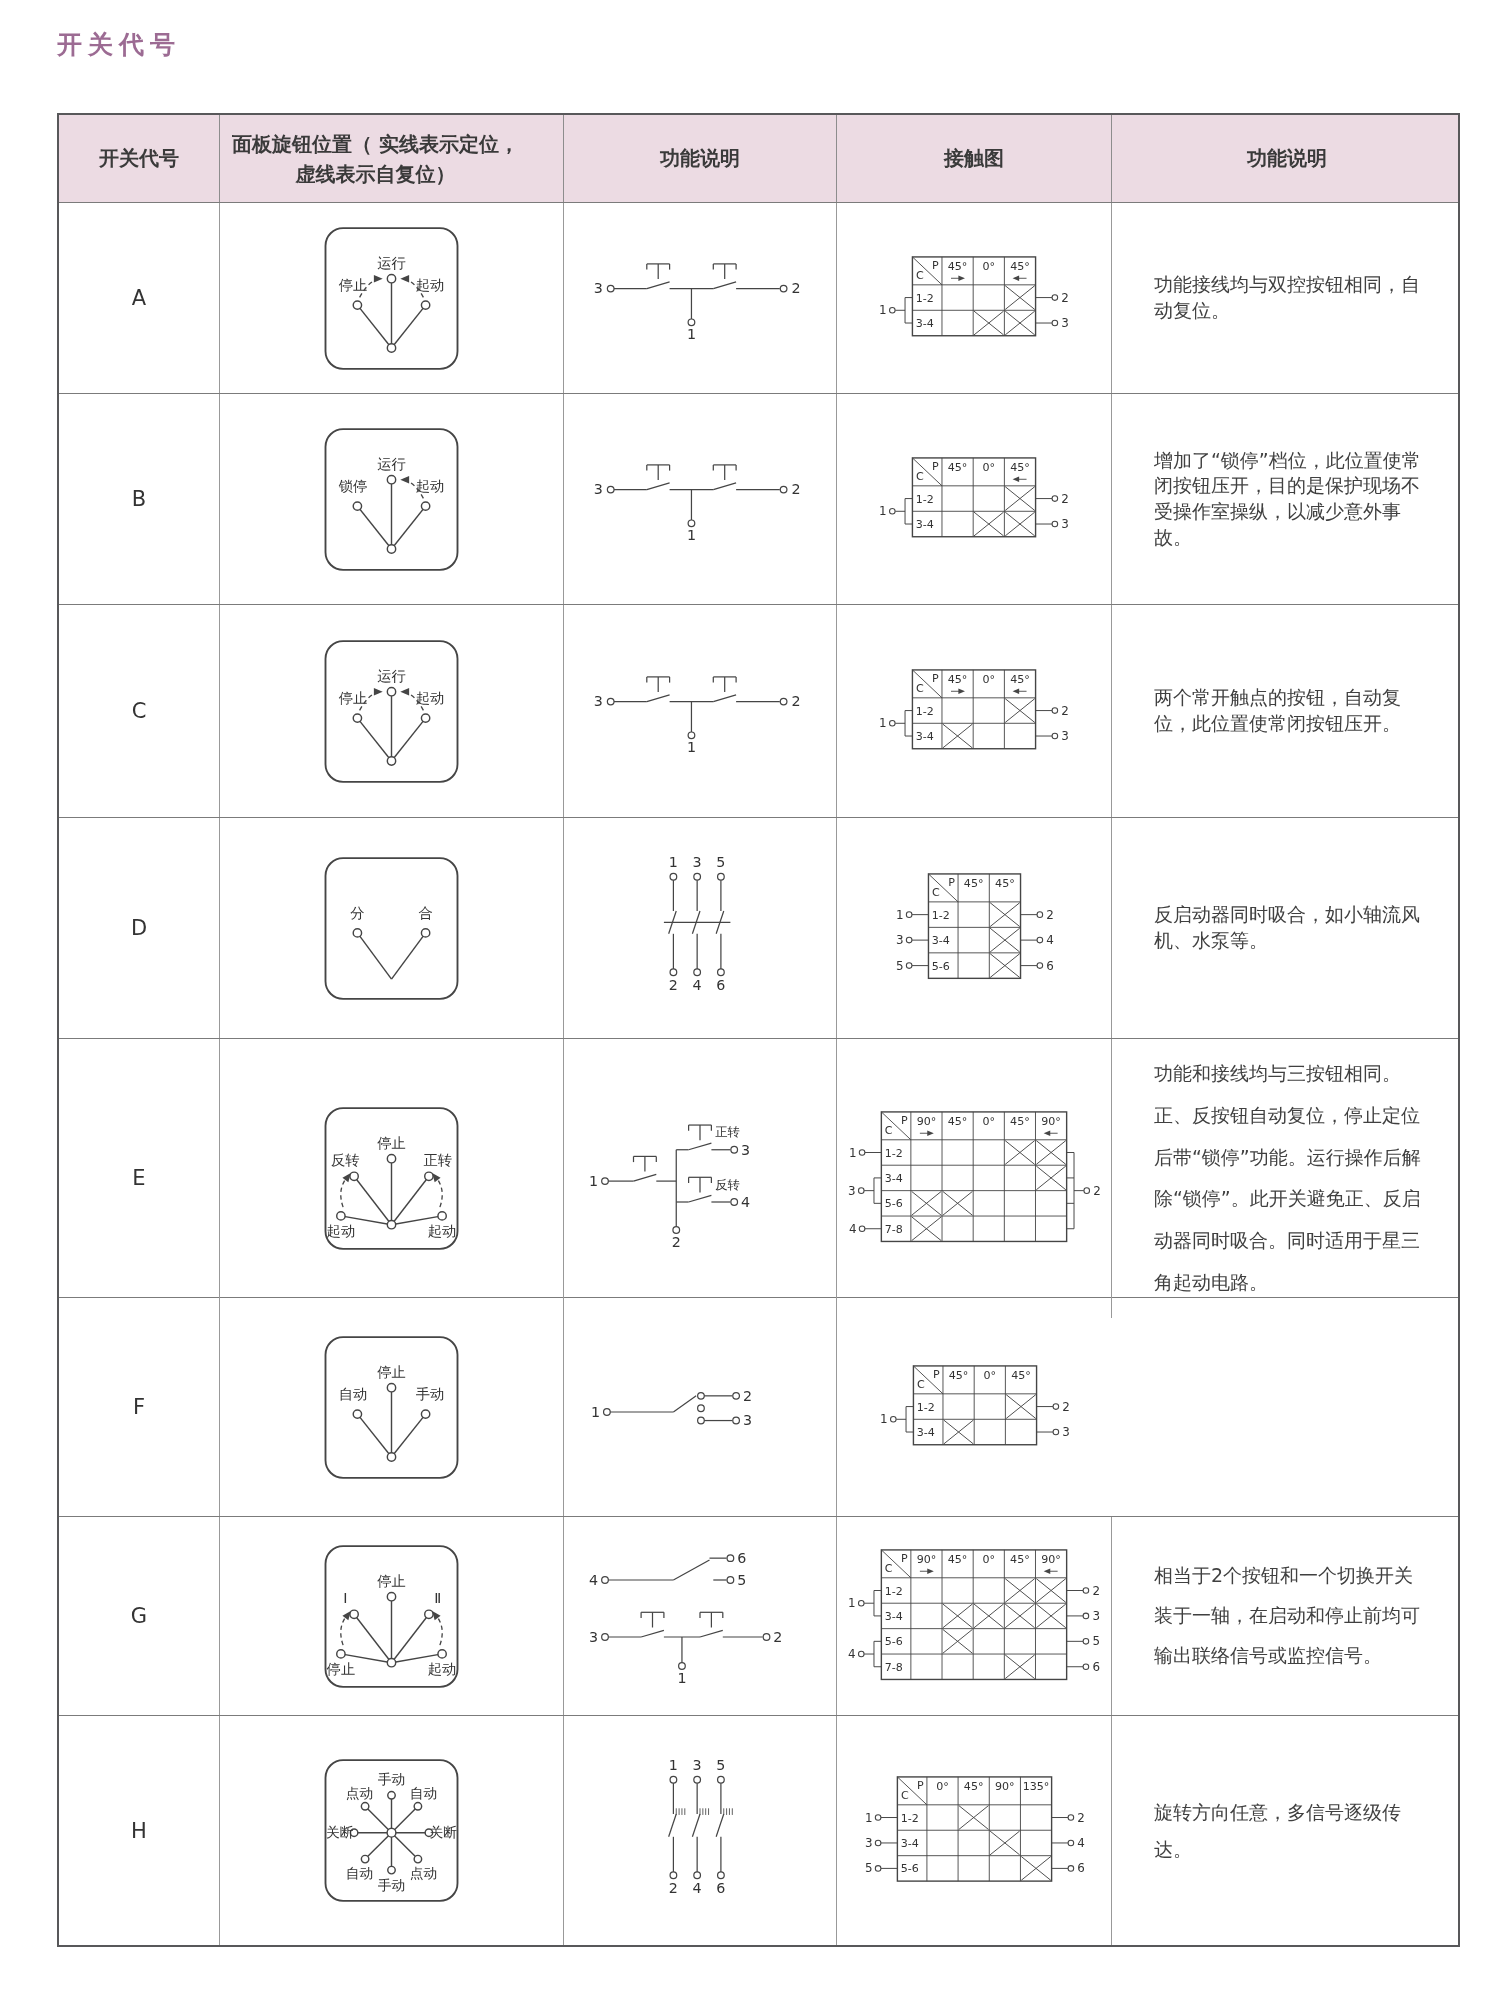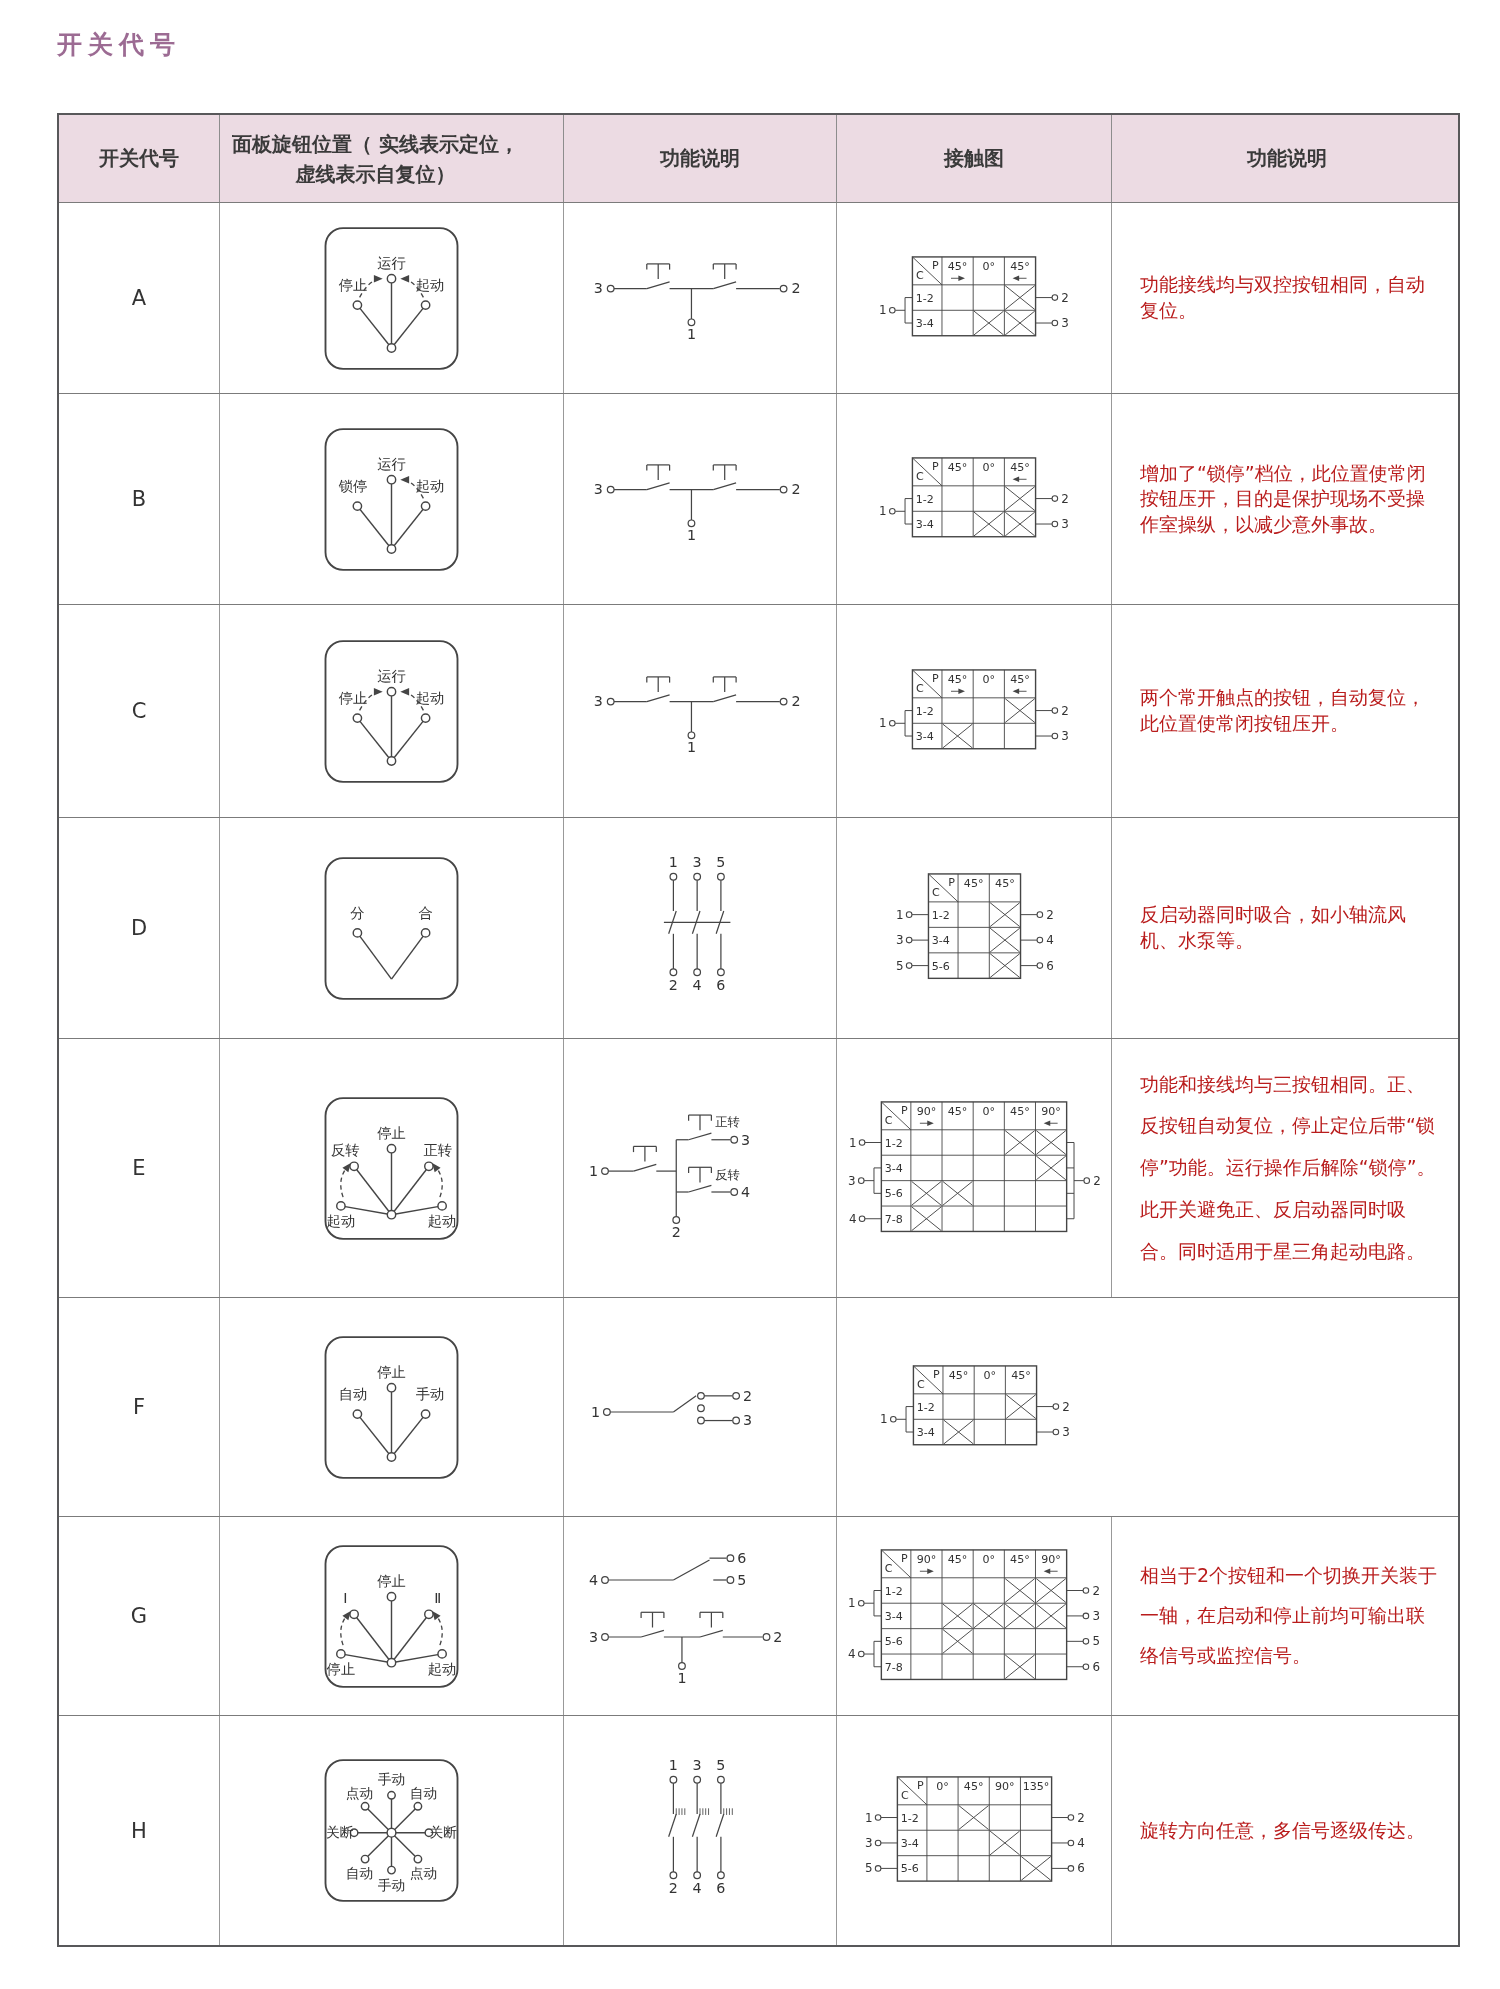--- a/index.html
+++ b/index.html
@@ -13,21 +13,21 @@
   .hrow{height:87px;background:#ecdbe3;}
   .th{display:flex;align-items:center;justify-content:center;font-size:20px;font-weight:bold;
       color:#3a3a3a;border-right:1px solid #8d8d8d;box-sizing:border-box;text-align:center;}
   .th:last-child,.td:last-child{border-right:none;}
   .th.left{justify-content:flex-start;text-align:center;padding-left:12px;white-space:pre-line;line-height:1.5;}
   .trow{border-top:1.5px solid #7b7b7b;}
   .td{display:flex;align-items:center;justify-content:center;
       border-right:1px solid #999;box-sizing:border-box;}
   .code{font-size:21px;color:#333;}
   .desc-cell{justify-content:flex-start;}
-  .desc{margin:0;padding:0 20px 0 28px;font-size:19px;line-height:1.35;color:#b91c1c;}
+  .desc{margin:14px;padding:0 20px 0 28px;font-size:19px;line-height:1.35;color:#404040;}
   svg{font-family:"DejaVu Sans","Liberation Sans",sans-serif;}
   svg text{fill:#333;}
 </style>
 </head>
 <body>
 
 <div class="page">
   <h1 class="title">开关代号</h1>
 
   <div class="swtable">

